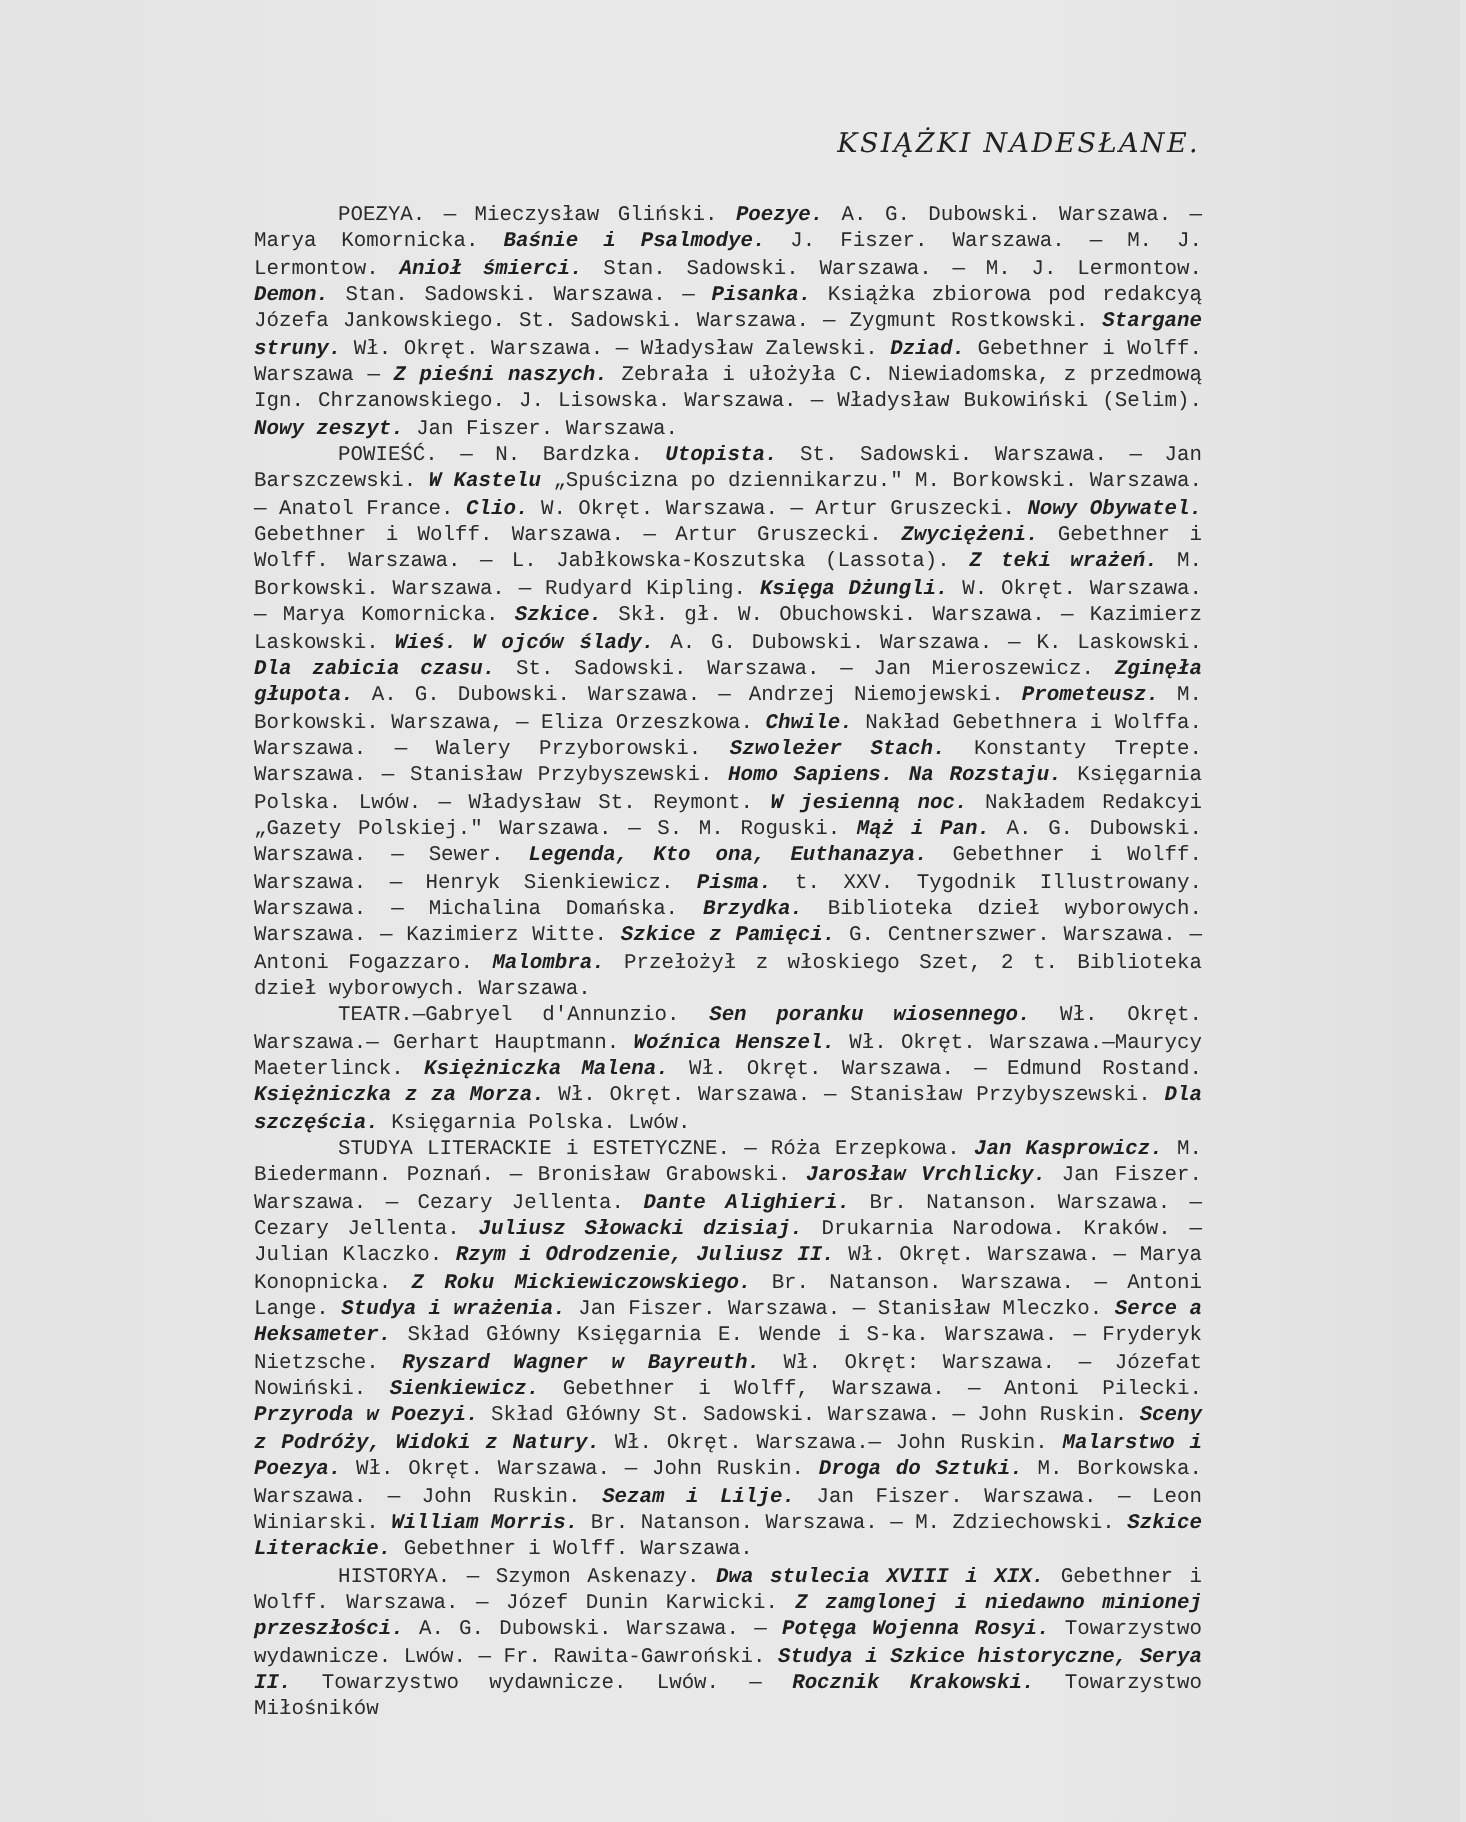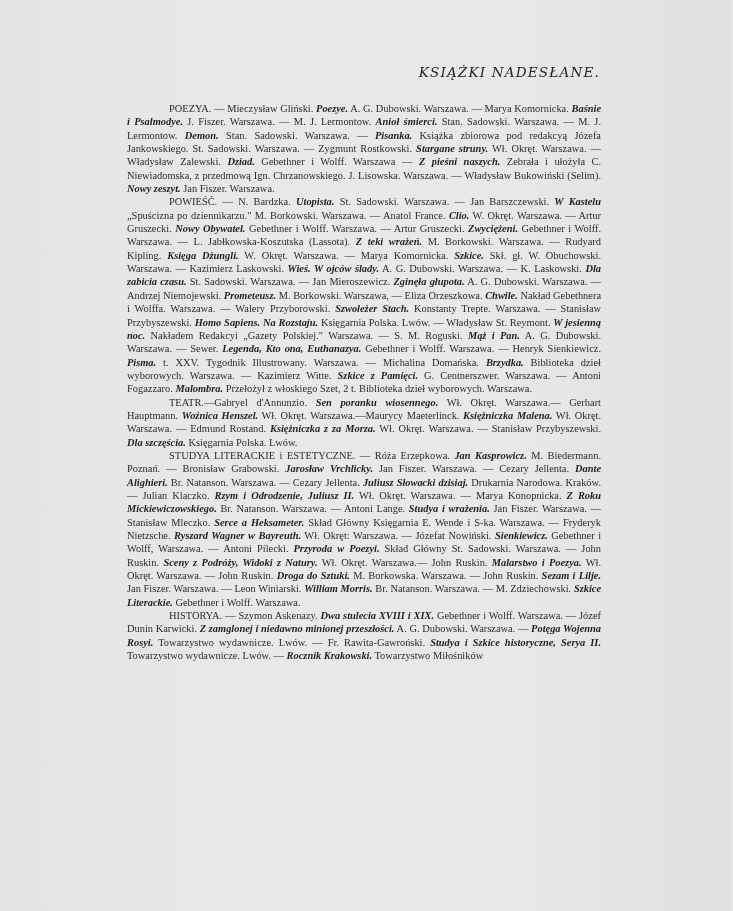--- a/index.html
+++ b/index.html
@@ -13,21 +13,21 @@
     position: relative; width: 730px; height: 911px;
     background: linear-gradient(90deg, #e4e4e4 0%, #e9e9e9 40%, #e8e8e8 70%, #e0e0e0 100%);
   }
   .running-head {
     position: absolute; top: 64px; right: 130px;
     font-family: "DejaVu Serif", serif; font-style: italic;
     font-size: 13.5px; letter-spacing: 1.2px; color: #222;
   }
   .text {
     position: absolute; left: 127px; top: 102px; width: 474px;
-    font-family: Liberation Serif, serif;
+    font-family: Liberation Mono, monospace;
     font-size: 10.4px; line-height: 13.35px;
     text-align: justify; color: #2b2b2b;
   }
   .para { margin: 0; text-indent: 42px; }
   .it { font-style: italic; font-weight: bold; color: #1f1f1f; }
   .rm { font-style: normal; }
 </style>
 </head>
 <body>
 

